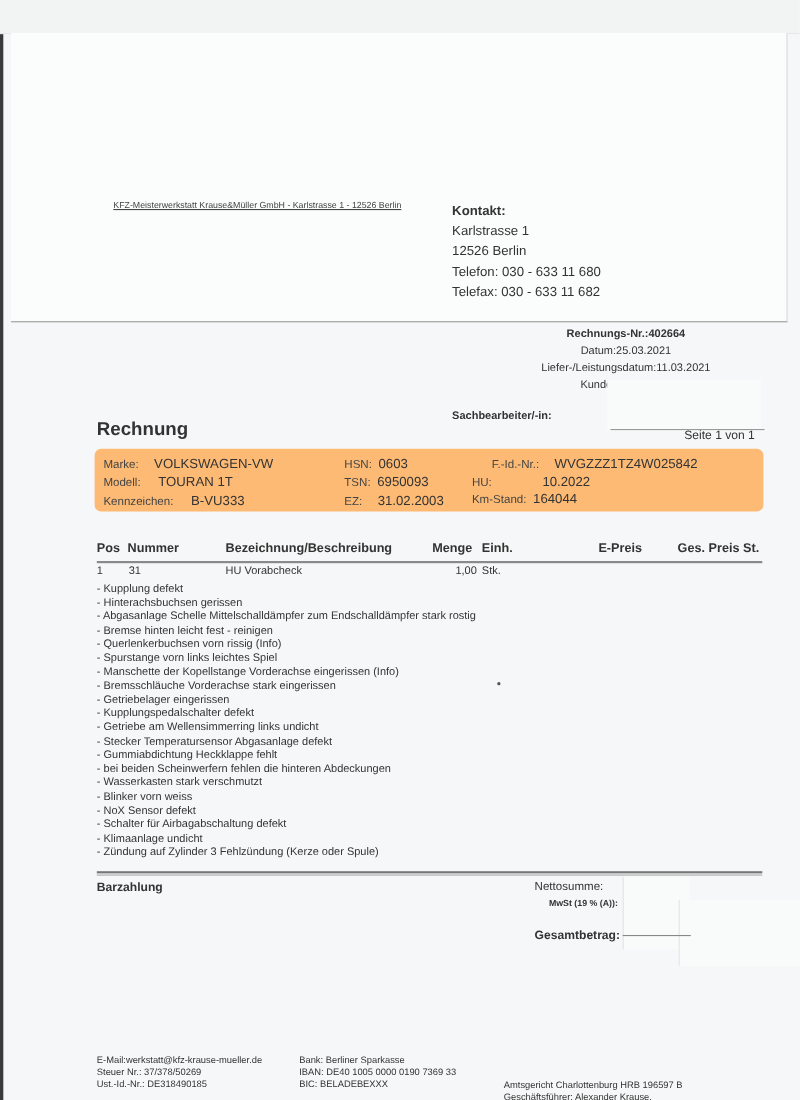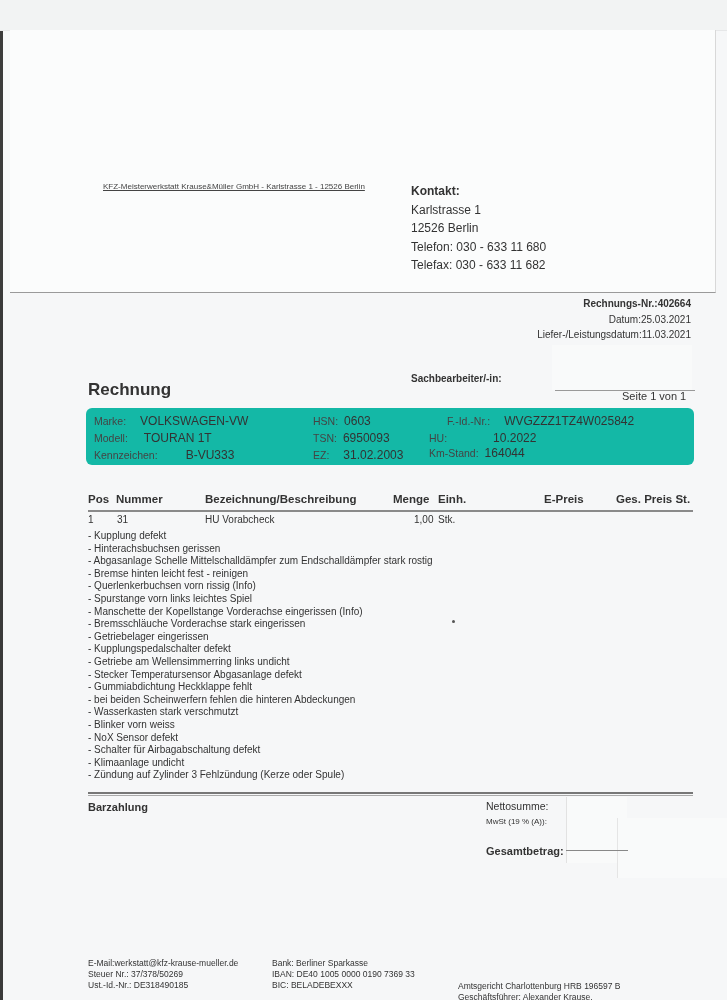--- a/index.html
+++ b/index.html
@@ -15,44 +15,44 @@
     position:absolute; left:10px; top:30px; width:705px; height:262px;
     background:#fbfcfc; border-right:1px solid #d8d8d8; border-bottom:1px solid #9a9a9a;
   }
   .abs { position:absolute; white-space:nowrap; }
   .sender-line {
     left:103px; top:182px; font-size:8px; color:#444; text-decoration:underline;
   }
   .contact { left:411px; top:182px; font-size:12px; line-height:18.5px; color:#333; }
   .contact .h { font-weight:bold; }
   .meta { left:411px; top:296px; width:280px; font-size:10px; color:#333; }
-  .meta .row { display:flex; justify-content:flex-end; height:15.5px; line-height:15.5px;margin-left:36px; }
+  .meta .row { display:flex; justify-content:center; height:15.5px; line-height:15.5px;margin-left:36px; }
   .meta .row.bold { font-weight:bold; }
   .kunde-nr-val { color:#777; font-size:9px; letter-spacing:1px; }
   .redact-block { position:absolute; left:552px; top:345px; width:140px; height:45px; background:#f9fafa; }
   .sach { left:411px; top:373px; font-size:10px; color:#333;font-weight:bold; }
   .sach-line { position:absolute; left:555px; top:390px; width:140px; height:1px; background:#999; }
   .title { left:88px; top:380px; font-size:17px; font-weight:bold; color:#333; }
   .seite { left:622px; top:390px; font-size:11px; color:#333; }
   .vehicle {
     position:absolute; left:86px; top:408px; width:608px; height:57px;
-    background:#14b8a6; border-radius:6px;
+    background:#fdba74; border-radius:6px;
   }
   .vf { position:absolute; white-space:nowrap; font-size:12px; color:#333; }
   .vf .l { font-size:10.5px; margin-right:6px; color:#444; }
   .table-head { left:88px; top:493px; width:605px; font-size:11.5px; font-weight:bold; color:#333; }
   .th-line { position:absolute; left:88px; top:510px; width:605px; height:2px; background:#8a8a8a; }
   .row1 { position:absolute; top:514px; font-size:10px; color:#333; white-space:nowrap; }
   .items { left:88px; top:530px; font-size:10px; line-height:12.6px; color:#333; }
   .items div { height:12.6px; }
   .bottom-line1 { position:absolute; left:88px; top:792px; width:605px; height:2px; background:#777; }
   .bottom-line2 { position:absolute; left:88px; top:795px; width:605px; height:1px; background:#aaa; }
   .barz { left:88px; top:801px; font-size:11px; font-weight:bold; color:#333; }
   .netto { left:486px; top:800px; font-size:10.5px; color:#333; }
-  .mwst { left:486px; top:817px; font-size:8px; color:#333; }
+  .mwst { left:499px; top:817px; font-size:8px; color:#333;font-weight:bold; }
   .gesamt { left:486px; top:845px; font-size:11px; font-weight:bold; color:#333; }
   .sum-box1 { position:absolute; left:566px; top:797px; width:60px; height:66px; background:#f9fafa; border-left:1px solid #e2e2e2; }
   .sum-box2 { position:absolute; left:617px; top:818px; width:110px; height:60px; background:#f9fafa; border-left:1px solid #e5e5e5; }
   .gesamt-line { position:absolute; left:566px; top:850px; width:62px; height:1px; background:#888; }
   .footer { font-size:8.5px; line-height:11px; color:#333; }
   .f1 { left:88px; top:958px; }
   .f2 { left:272px; top:958px; }
   .f3 { left:458px; top:981px; }
   .dot { position:absolute; left:452px; top:620px; width:3px; height:3px; background:#555; border-radius:50%; }
 </style>
@@ -99,21 +99,21 @@
 <div class="abs seite">Seite 1 von 1</div>
 
 <div class="vehicle">
   <div class="vf" style="left:8px;top:6px;">
     <span class="l">Marke:</span><span style="margin-left:8px">VOLKSWAGEN-VW</span>
   </div>
   <div class="vf" style="left:8px;top:23px;">
     <span class="l">Modell:</span><span style="margin-left:10px">TOURAN 1T</span>
   </div>
   <div class="vf" style="left:8px;top:40px;">
-    <span class="l">Kennzeichen:</span><span style="margin-left:22px">B-VU333</span>
+    <span class="l">Kennzeichen:</span><span style="margin-left:10px">B-VU333</span>
   </div>
 
   <div class="vf" style="left:227px;top:6px;">
     <span class="l">HSN:</span><span>0603</span>
   </div>
   <div class="vf" style="left:227px;top:23px;">
     <span class="l">TSN:</span><span>6950093</span>
   </div>
   <div class="vf" style="left:227px;top:40px;">
     <span class="l">EZ:</span><span style="margin-left:8px">31.02.2003</span>

